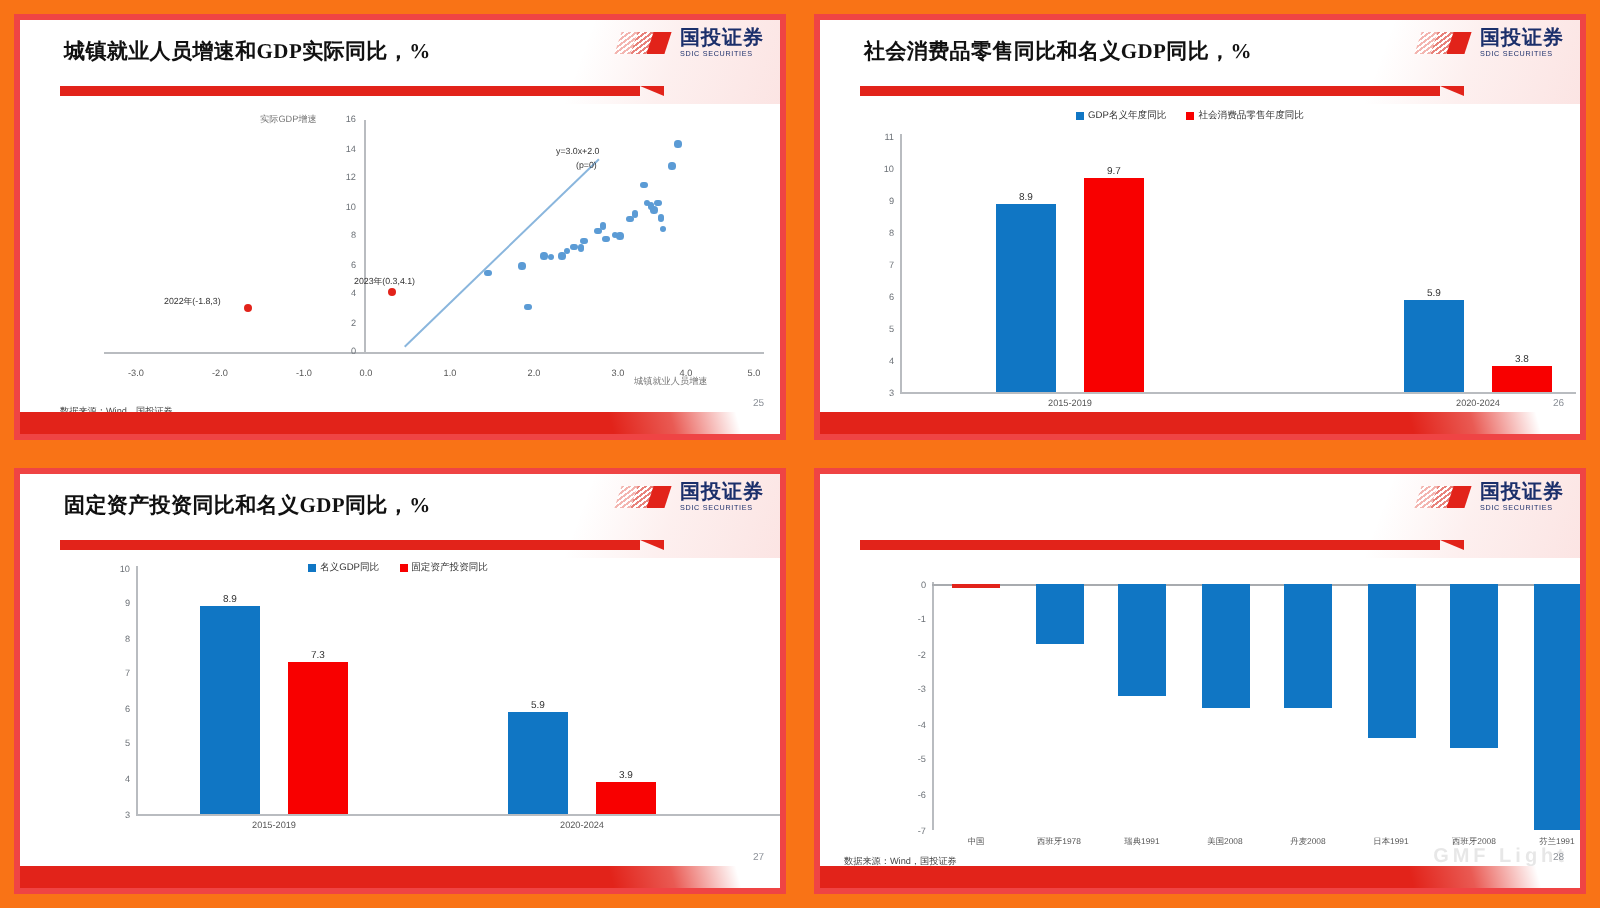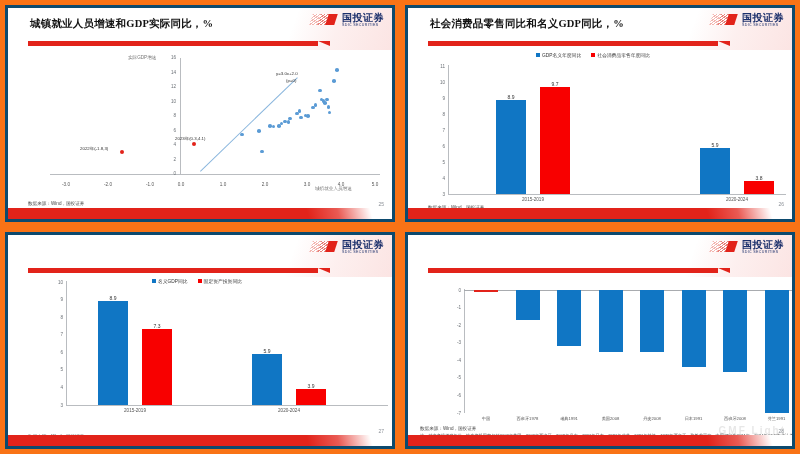--- a/index.html
+++ b/index.html
@@ -1,18 +1,18 @@
 <!DOCTYPE html>
 <html><head>
 <meta charset="utf-8">
 <style>
   html,body{margin:0;padding:0;background:#d9dde2;}
   body{width:800px;height:454px;font-family:"Liberation Sans","DejaVu Sans",sans-serif;}
   .grid{display:grid;grid-template-columns:400px 400px;grid-template-rows:227px 227px;width:800px;height:454px;}
-  .slide{position:relative;background:#0c4a6e;box-sizing:border-box;border:5px solid #f97316;overflow:hidden;}
+  .slide{position:relative;background:#ef4444;box-sizing:border-box;border:7px solid #f97316;overflow:hidden;}
   .slide-inner{position:absolute;inset:3px 3px 3px 3px;background:#fff;overflow:hidden;}
 
   
   .title{position:absolute;left:22px;top:9px;font-size:10.5px;font-weight:bold;color:#111;
          font-family:"Liberation Serif","DejaVu Serif",serif;letter-spacing:.2px;white-space:nowrap;}
   .title.small{font-size:9.6px;}
   .redbar{position:absolute;left:20px;top:33px;height:5px;width:290px;background:#e2231a;}
   .redbar-tail{position:absolute;left:310px;top:33px;height:5px;width:0;border-style:solid;
       border-width:5px 0 0 12px;border-color:#e2231a transparent transparent transparent;}
   .corner-wash{position:absolute;right:0;top:0;width:140px;height:42px;background:
@@ -216,20 +216,21 @@
       <div class="footer-note" style="top:196px;">数据来源：Wind，国投证券</div>
       <div class="footer-note" style="top:203px;">2024年数据为估计值</div>
       <div class="bottombar"></div>
       <div class="pagenum">26</div>
     </div>
   </div>
 
   <div class="slide">
     <div class="slide-inner">
       <div class="corner-wash"></div>
+      <div class="title">固定资产投资同比和名义GDP同比，%</div>
       <div class="redbar"></div>
       <div class="redbar-tail"></div>
       <div class="logo">
         <span class="logo-mark">
             <i class="a"></i>
             <i class="b"></i>
             <i class="c"></i>
           </span>
         <span class="logo-text">
           <div class="logo-cn">国投证券</div>

